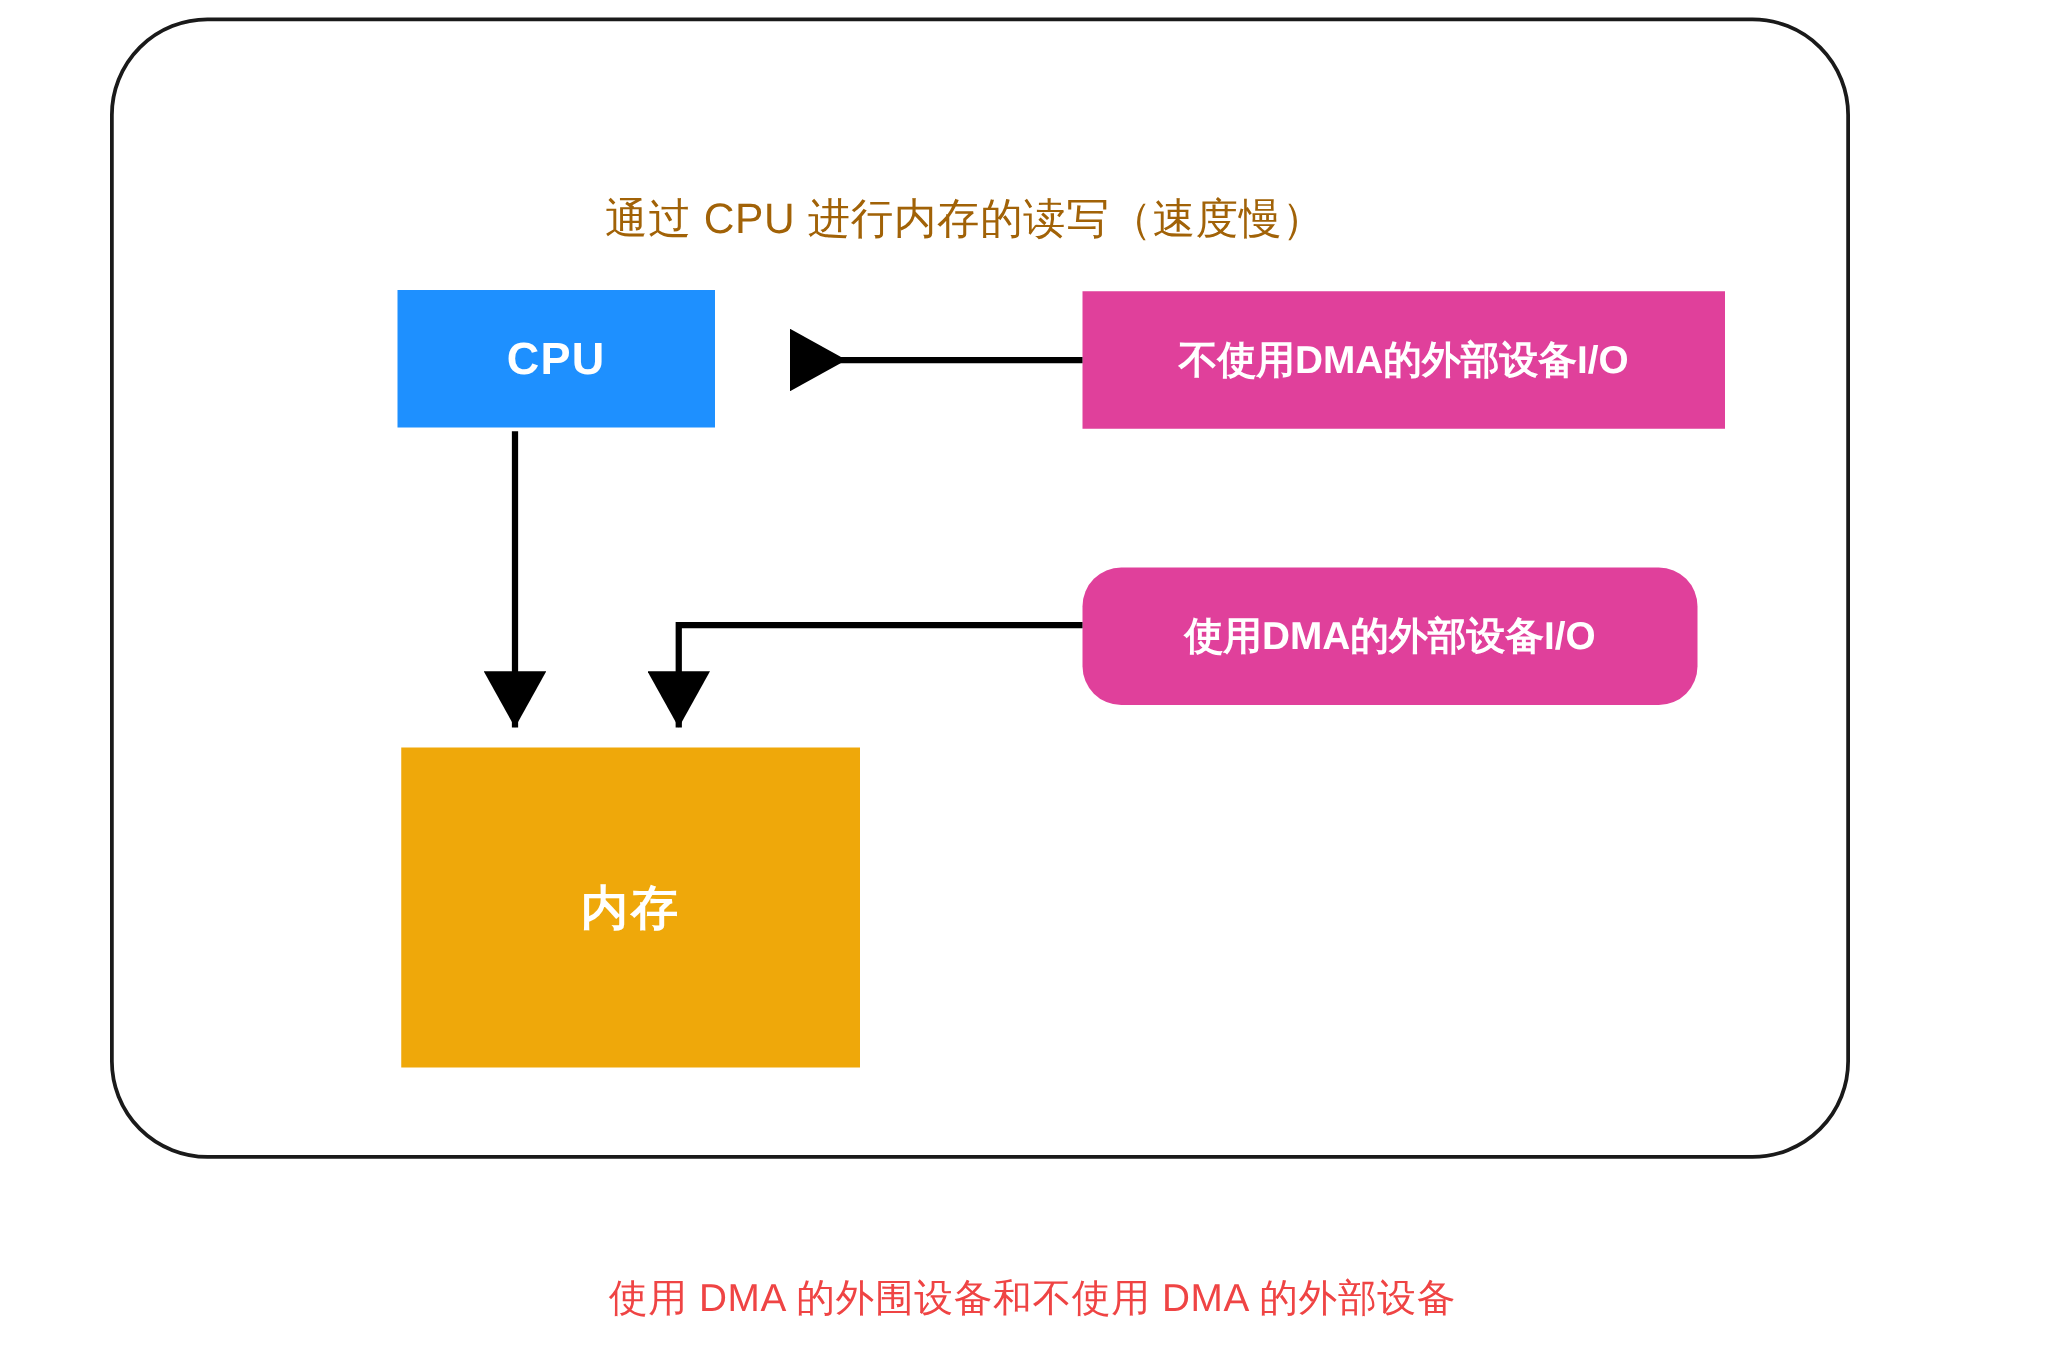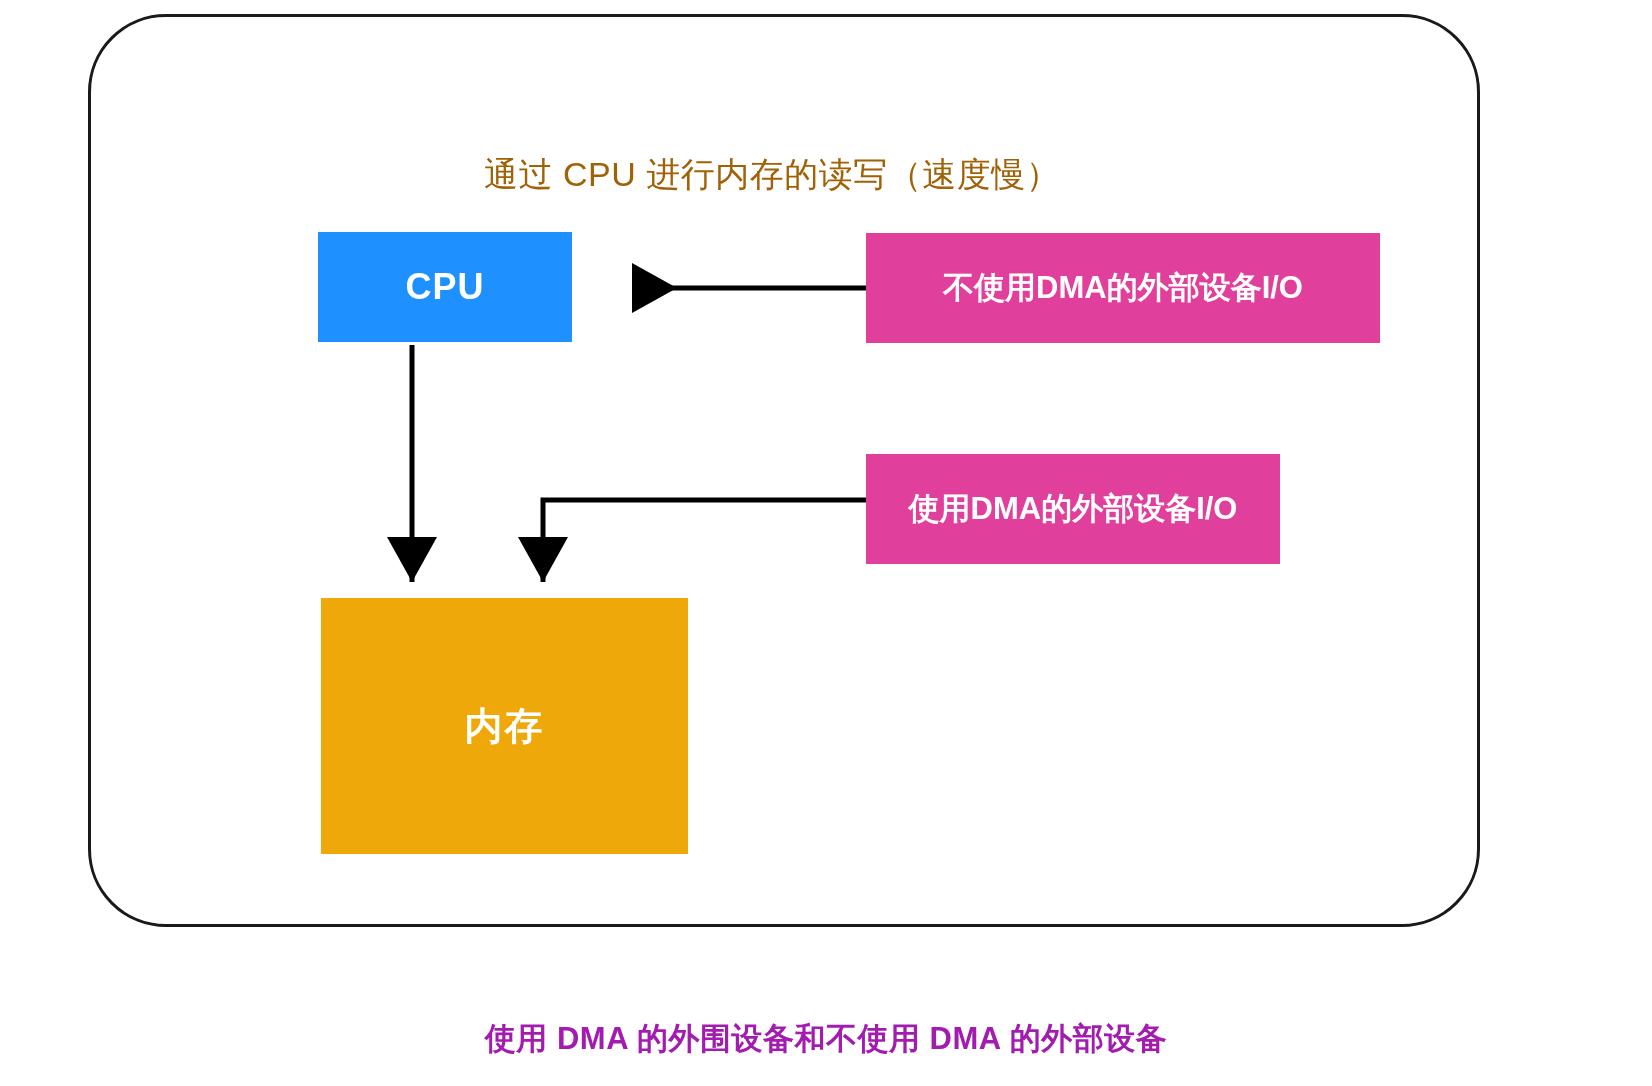--- a/index.html
+++ b/index.html
@@ -86,44 +86,44 @@
     left: 866px;
     top: 233px;
     width: 514px;
     height: 110px;
     background: #e0409b;
     font-size: 31px;
   }
   #pink-box-2 {
     left: 866px;
     top: 454px;
-    width: 414px;
+    width: 492px;
     height: 110px;
     background: #e0409b;
     font-size: 31px;
+    border-radius: 31px;
   }
   
   #connectors {
     position: absolute;
     left: 0; top: 0;
     width: 1652px;
     height: 1086px;
     pointer-events: none;
   }
   
   #caption {
     position: absolute;
     left: 0;
     top: 1018px;
     width: 1652px;
     text-align: center;
-    color: #a21caf;
+    color: #ef4444;
     font-size: 31px;
     letter-spacing: 0.5px;
-    font-weight: bold;
   }
 </style>
 </head>
 <body>
 
 <div id="canvas">
 
   <div id="frame"></div>
 
   <div class="red-label" id="title-slow">通过 CPU 进行内存的读写（速度慢）</div>

